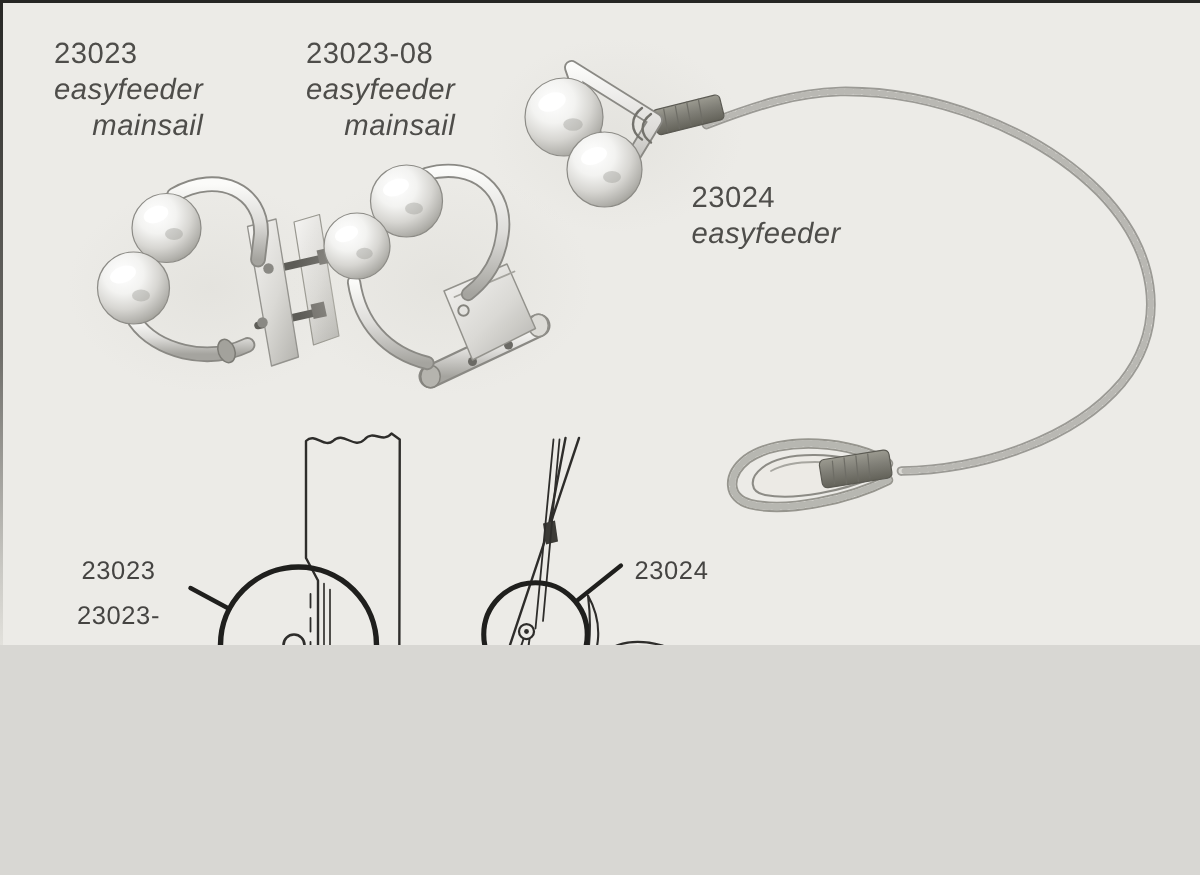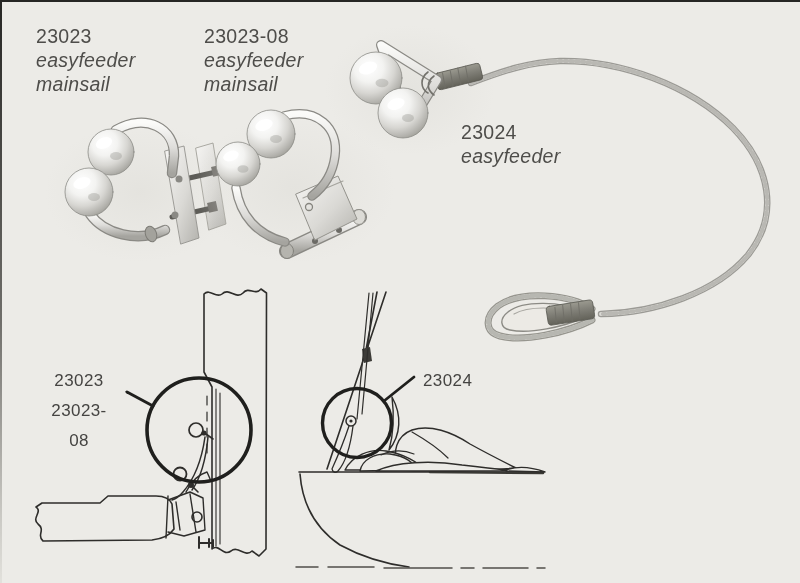--- a/index.html
+++ b/index.html
@@ -1,25 +1,25 @@
 <!DOCTYPE html>
 <html><head>
 <meta charset="utf-8">
 <style>
   html,body{margin:0;padding:0;background:#d8d7d3;}
   .page{
-    position:relative;width:800px;height:583px;background:#ecebe7;overflow:hidden;
+    position:relative;width:800px;height:430px;background:#ecebe7;overflow:hidden;
     font-family:"Liberation Sans","DejaVu Sans",sans-serif;
   }
   .scan-edge-top{position:absolute;top:0;left:0;width:100%;height:2px;background:#262624;}
   .scan-edge-left{position:absolute;top:0;left:0;width:2px;height:100%;
     background:linear-gradient(180deg,#262624 0%,#6f6e6a 55%,#c9c8c3 88%,#e2e1dc 100%);}
   svg.art{position:absolute;top:0;left:0;}
   .label{position:absolute;color:#4e4d4a;font-size:19.5px;line-height:24px;letter-spacing:.3px;}
-  .label .name{font-style:italic;}
+  .label .name{font-style:italic;text-align:right;}
   .callout-label{position:absolute;color:#454442;font-size:17px;line-height:30px;letter-spacing:.4px;}
 </style>
 </head>
 <body>
 
 <div class="page">
 
   <div class="scan-edge-top"></div>
   <div class="scan-edge-left"></div>
 

